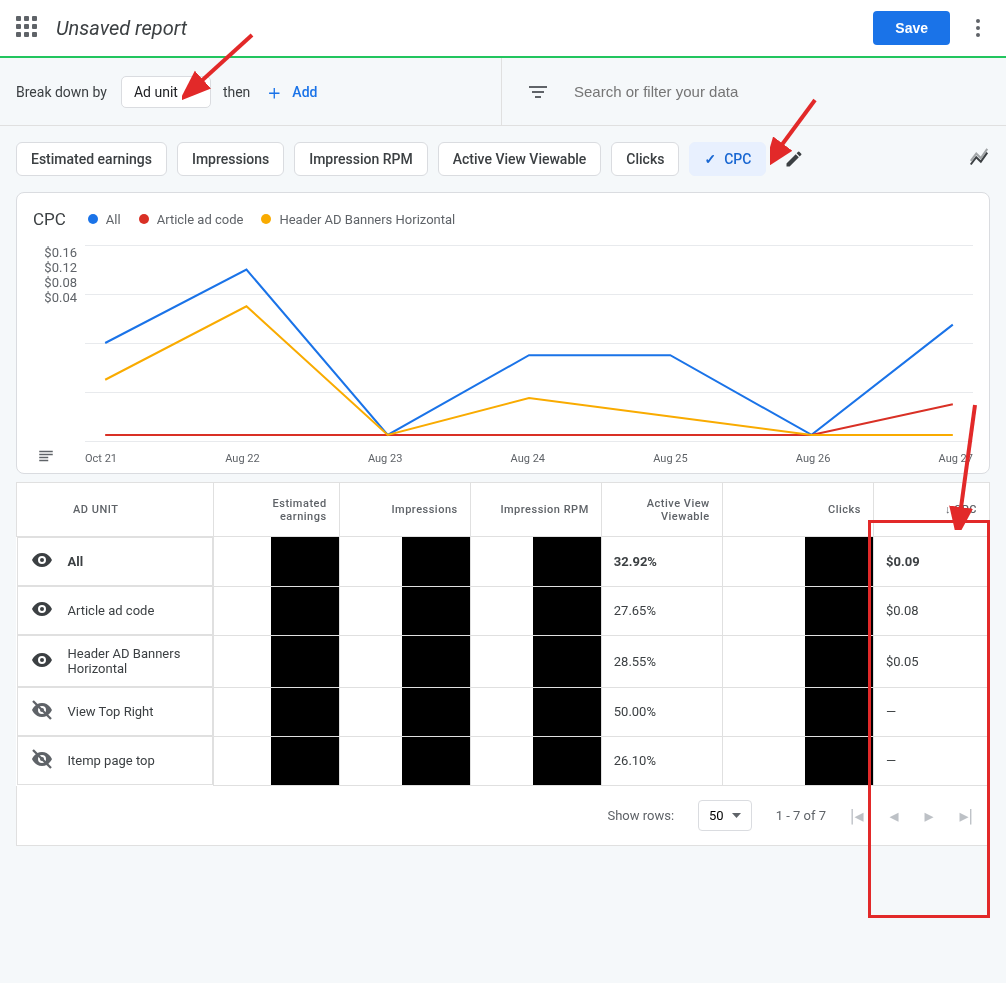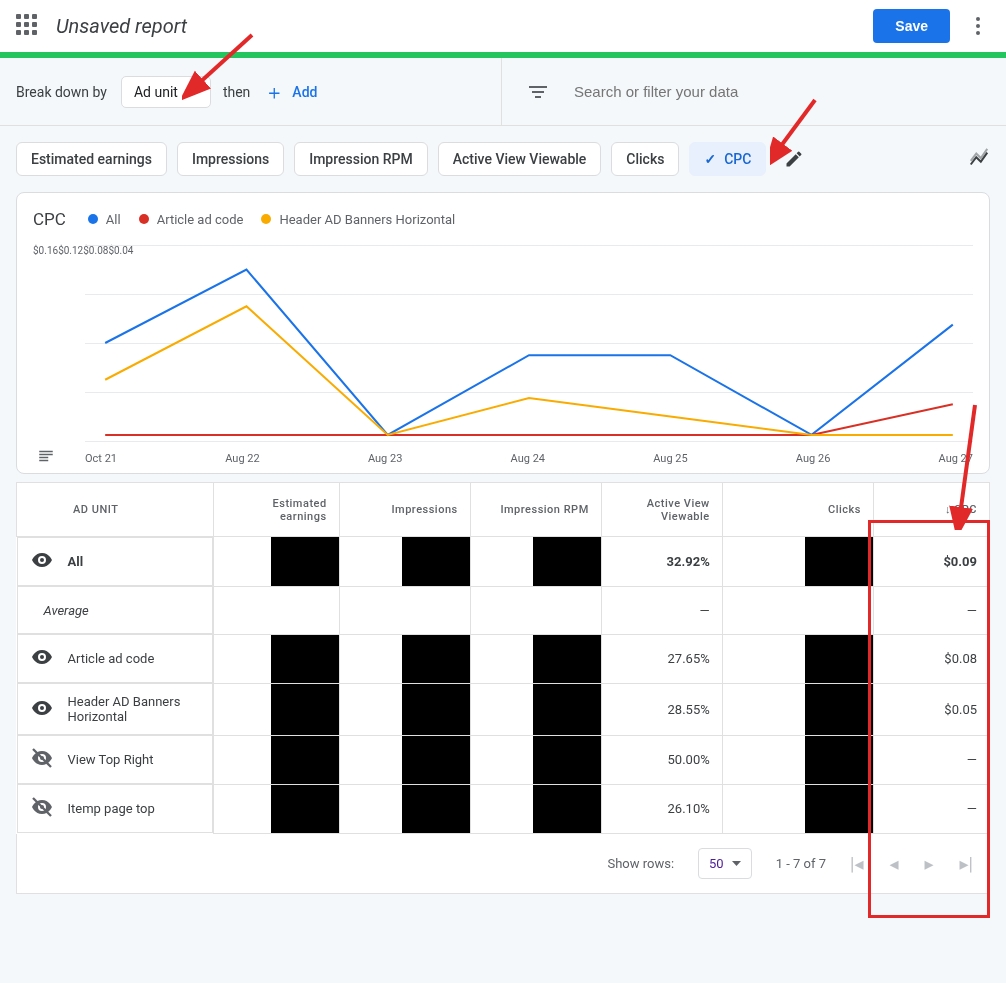--- a/index.html
+++ b/index.html
@@ -1,17 +1,17 @@
 <!DOCTYPE html>
 <html><head>
 <meta charset="utf-8">
 <style>
 * { box-sizing: border-box; margin: 0; padding: 0; }
 body { font-family: Roboto, Arial, sans-serif; background: #f5f8fa; width: 1006px; height: 983px; overflow: hidden; font-size: 14px; color: #202124; }
-.topbar { background: #fff; height: 58px; display: flex; align-items: center; padding: 0 16px; border-bottom: 6px solid #22c55e; }
+.topbar { background: #fff; height: 58px; display: flex; align-items: center; padding: 0 16px; border-bottom: 2px solid #22c55e; }
 .apps-icon { width: 24px; height: 24px; display: grid; grid-template-columns: repeat(3, 5px); grid-template-rows: repeat(3, 5px); gap: 3px; cursor: pointer; margin-right: 16px; }
 .apps-icon div { background: #5f6368; border-radius: 1px; }
 .report-title { font-style: italic; font-size: 20px; color: #3c4043; flex: 1; }
 .save-btn { background: #1a73e8; color: #fff; border: none; border-radius: 4px; padding: 9px 22px; font-size: 14px; font-weight: 700; cursor: pointer; margin-right: 16px; }
 .more-vert { width: 24px; display: flex; flex-direction: column; align-items: center; gap: 3px; cursor: pointer; }
 .more-vert div { width: 4px; height: 4px; background: #5f6368; border-radius: 50%; }
 .filterbar { display: flex; height: 68px; border-bottom: 1px solid #e0e0e0; }
 .filter-left { width: 502px; display: flex; align-items: center; padding: 0 16px; border-right: 1px solid #e0e0e0; }
 .label { color: #3c4043; font-size: 14px; margin-right: 14px; }
 .dropdown { background: #fff; border: 1px solid #dadce0; border-radius: 5px; padding: 7px 12px; display: inline-flex; align-items: center; cursor: pointer; margin-right: 12px; }
@@ -27,41 +27,41 @@
 .chip.active { background: #e8f0fe; border-color: #e8f0fe; color: #1967d2; display: inline-flex; align-items: center; gap: 8px; }
 .check { color: #1967d2; font-weight: bold; }
 .edit-icon { margin-left: 8px; cursor: pointer; color: #3c4043; }
 .compare-icon { margin-left: auto; cursor: pointer; color: #3c4043; }
 .chart-card { background: #fff; margin: 0 16px 8px 16px; border: 1px solid #dadce0; border-radius: 8px; padding: 16px 16px 8px 16px; }
 .chart-header { display: flex; align-items: center; gap: 18px; margin-bottom: 16px; font-size: 14px; }
 .chart-title { font-size: 17px; color: #3c4043; margin-right: 4px; }
 .legend-item { display: flex; align-items: center; gap: 8px; color: #5f6368; font-size: 13px; }
 .legend-dot { width: 10px; height: 10px; border-radius: 50%; }
 .chart-area { position: relative; height: 220px; }
-.y-labels { position: absolute; left: 0; top: 0; bottom: 24px; width: 44px; display: flex; flex-direction: row; justify-content: flex-start; font-size: 10px; color: #5f6368; text-align: right; }
+.y-labels { position: absolute; left: 0; top: 0; bottom: 24px; width: 44px; display: flex; flex-direction: column; justify-content: flex-start; font-size: 13px; color: #5f6368; text-align: right; }
 .grid-lines { position: absolute; left: 52px; right: 0; top: 0; bottom: 24px; }
 .grid-line { position: absolute; left: 0; right: 0; border-top: 1px solid #e8eaed; }
 .x-labels { position: absolute; left: 52px; right: 0; bottom: 0; display: flex; justify-content: space-between; font-size: 11px; color: #5f6368; }
 .note-icon { position: absolute; left: 4px; bottom: 0; color: #5f6368; cursor: pointer; }
 svg.chart-svg { position: absolute; left: 52px; top: 0; right: 0; bottom: 24px; width: calc(100% - 52px); height: calc(100% - 24px); }
 .table-wrap { margin: 8px 16px 0 16px; background: #fff; }
 table { width: 100%; border-collapse: collapse; }
 th, td { border: 1px solid #e0e0e0; padding: 10px 12px; font-size: 13px; }
 th { background: #fff; color: #5f6368; font-size: 11px; font-weight: 500; letter-spacing: 0.5px; text-align: right; height: 54px; }
 th:first-child { text-align: left; padding-left: 56px; }
-td { text-align: right; color: #3c4043; }
+td { text-align: left; color: #3c4043; }
 td:first-child { text-align: left; display: flex; align-items: center; gap: 14px; border-left: 1px solid #e0e0e0; min-height: 48px; }
 .eye-icon { width: 24px; color: #3c4043; flex-shrink: 0; }
 .eye-icon.off { color: #5f6368; }
 tr.bold td { font-weight: 700; }
 tr.avg td:first-child span:last-child { font-style: italic; }
 td.redact-cell { padding: 0; position: relative; }
 td.redact-cell .redact-bar { position: absolute; right: 0; top: 0; bottom: 0; width: 68px; background: #000; }
 .pagination { display: flex; align-items: center; justify-content: flex-end; gap: 24px; padding: 14px 16px; border: 1px solid #e0e0e0; border-top: none; color: #5f6368; font-size: 13px; }
-.rows-select { border: 1px solid #dadce0; border-radius: 4px; padding: 7px 10px; display: inline-flex; align-items: center; gap: 8px; cursor: pointer; color: #4c1d95; }
+.rows-select { border: 1px solid #dadce0; border-radius: 4px; padding: 7px 10px; display: inline-flex; align-items: center; gap: 8px; cursor: pointer; color: #000000; }
 .pag-icons { display: flex; gap: 26px; }
 .pag-icons span { cursor: pointer; color: #bdc1c6; font-size: 18px; }
 .arrow-annot { position: absolute; color: #e22929; pointer-events: none; }
 .arrow-annot svg { display: block; }
 .highlight-box { position: absolute; border: 3px solid #e22929; pointer-events: none; }
 .container { position: relative; }
 </style>
 </head>
 <body>
 
@@ -211,32 +211,20 @@
             </td>
             <td class="redact-cell">
               <div class="redact-bar"></div>
             </td>
             <td>32.92%</td>
             <td class="redact-cell">
               <div class="redact-bar"></div>
             </td>
             <td>$0.09</td>
           </tr>
-          <tr class="avg">
-            <td>
-              <span><span class="eye-icon"></span></span>
-              <span>Average</span>
-            </td>
-            <td class="redact-cell"></td>
-            <td class="redact-cell"></td>
-            <td class="redact-cell"></td>
-            <td>—</td>
-            <td class="redact-cell"></td>
-            <td>—</td>
-          </tr>
           <tr>
             <td>
               <span><svg class="eye-icon" width="24" height="24" viewBox="0 0 24 24" fill="currentColor">
                   <path d="M12 5c-7 0-10 7-10 7s3 7 10 7 10-7 10-7-3-7-10-7zm0 11a4 4 0 1 1 0-8 4 4 0 0 1 0 8z"></path>
                   <circle cx="12" cy="12" r="2"></circle>
                 </svg></span>
               <span>Article ad code</span>
             </td>
             <td class="redact-cell">
               <div class="redact-bar"></div>

